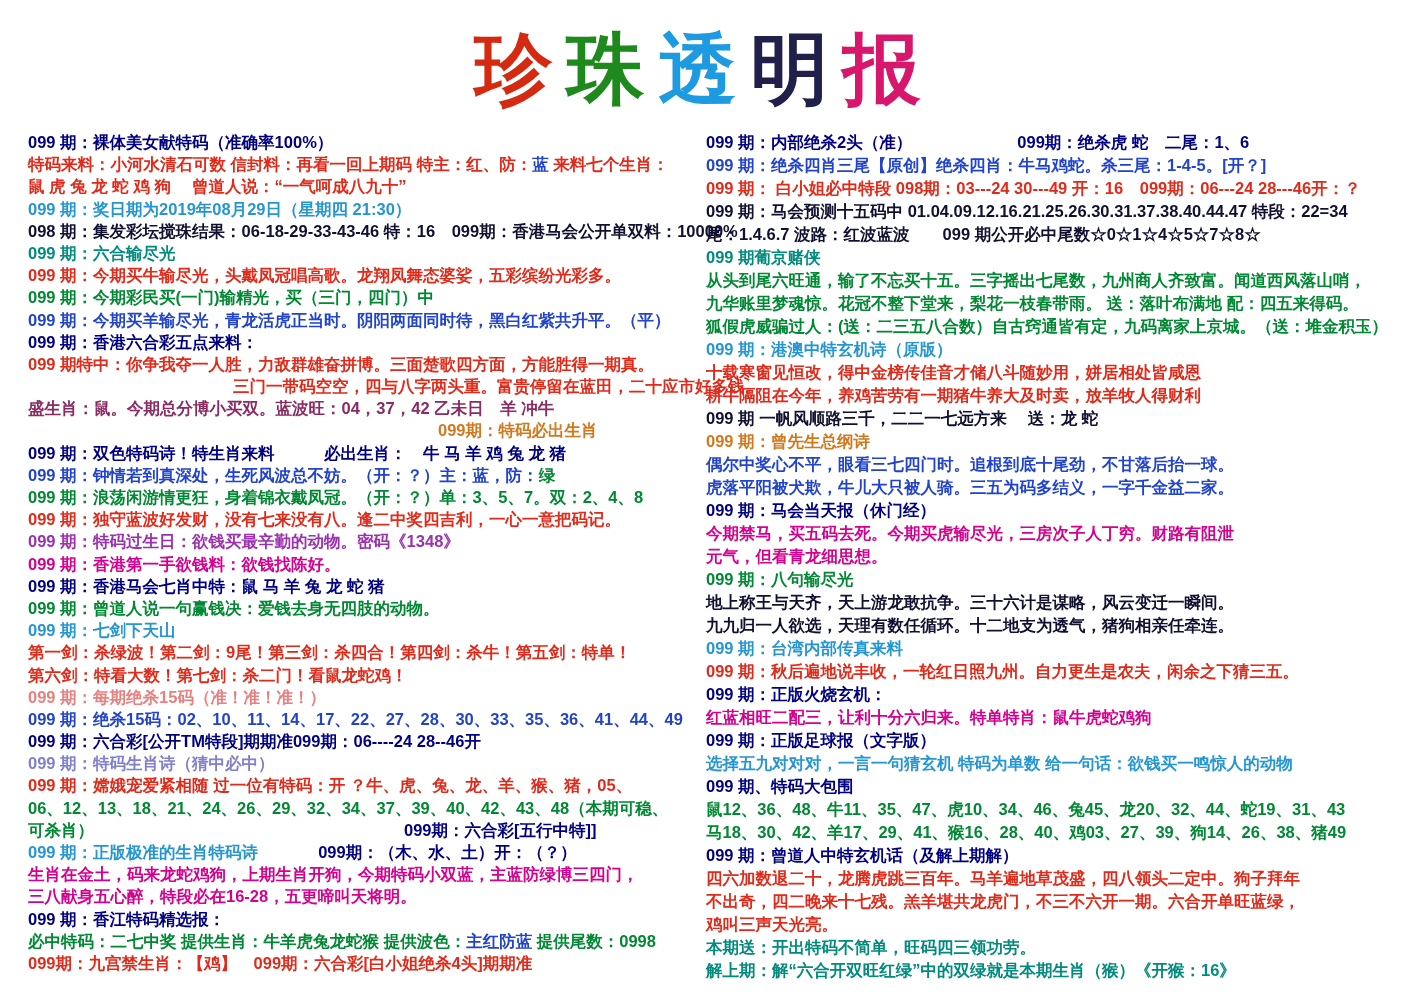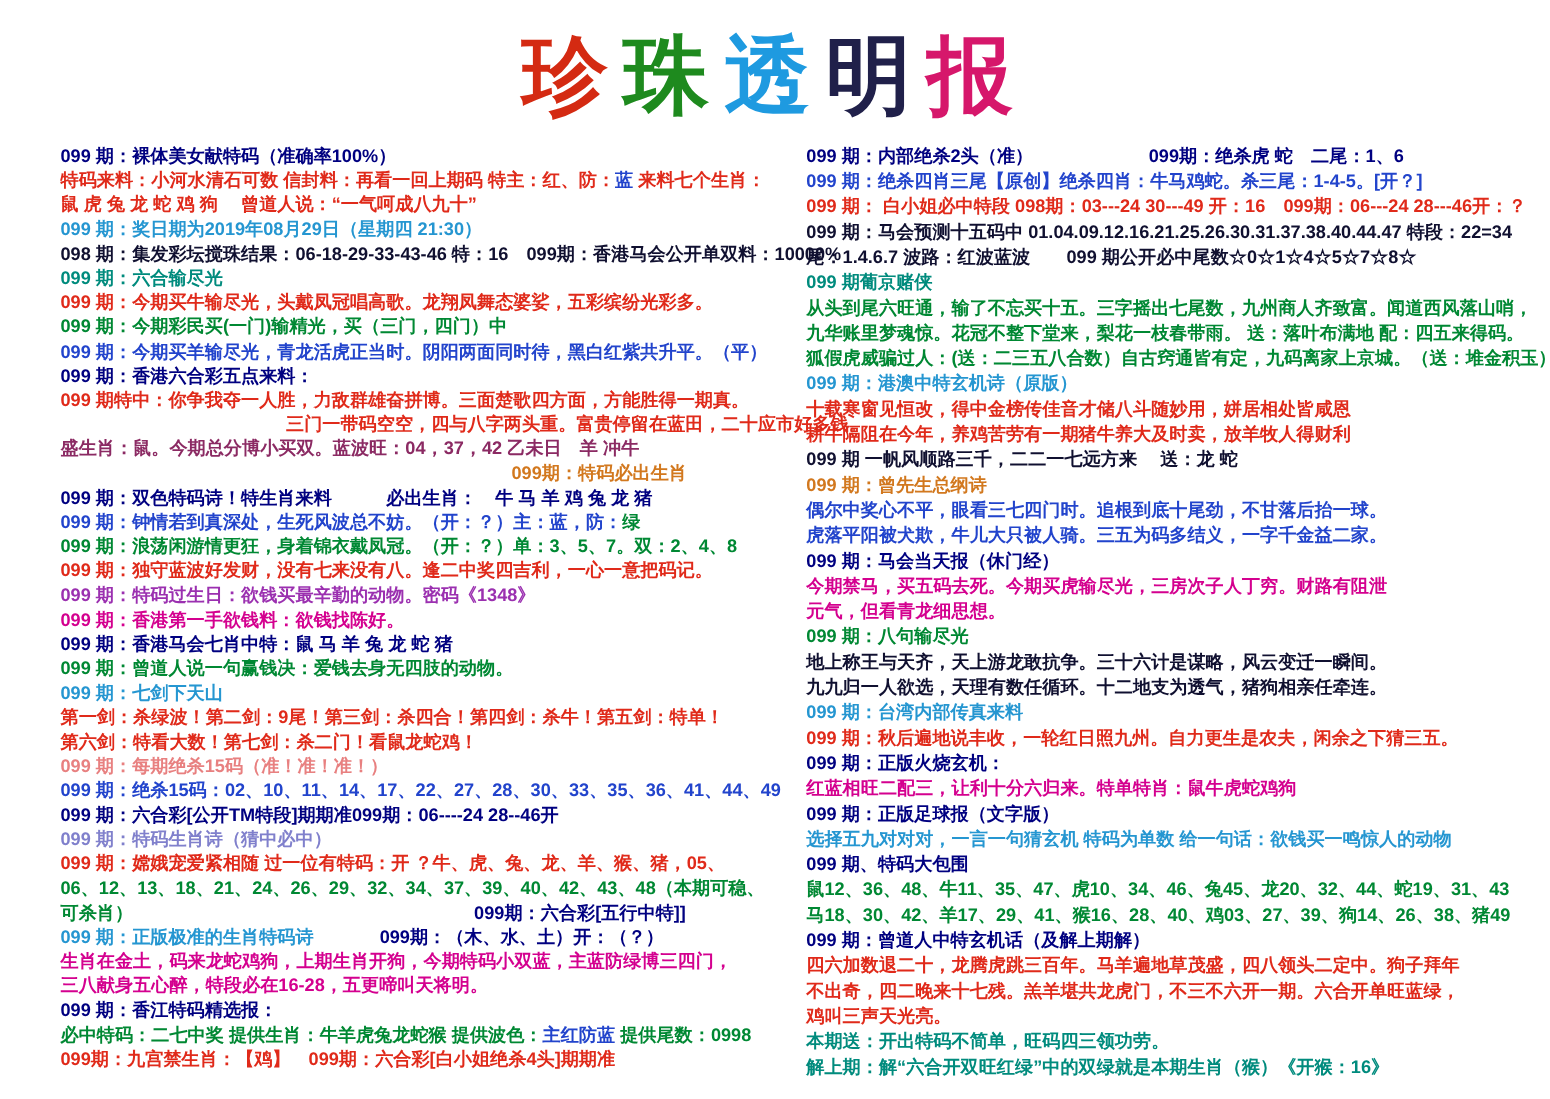--- a/index.html
+++ b/index.html
@@ -12,21 +12,20 @@
     position:absolute;left:0;top:28px;width:100%;
     text-align:center;
     font-family:"DejaVu Serif","Liberation Serif",serif;
     font-size:78px;font-weight:700;letter-spacing:14px;line-height:1.05;
     white-space:nowrap;
   }
   .col{
     position:absolute;top:131px;
     font-size:16.5px;font-weight:700;
     white-space:pre;
-    margin-left:27px;
   }
   .col .line{height:22.2px;line-height:22.2px;overflow:visible;}
   #right-col .line{height:23px;line-height:23px;}
   #left-col{left:28px;width:680px;}
   #right-col{left:706px;width:700px;}
   .line span{display:inline-block;}
 </style>
 </head>
 <body>
 

